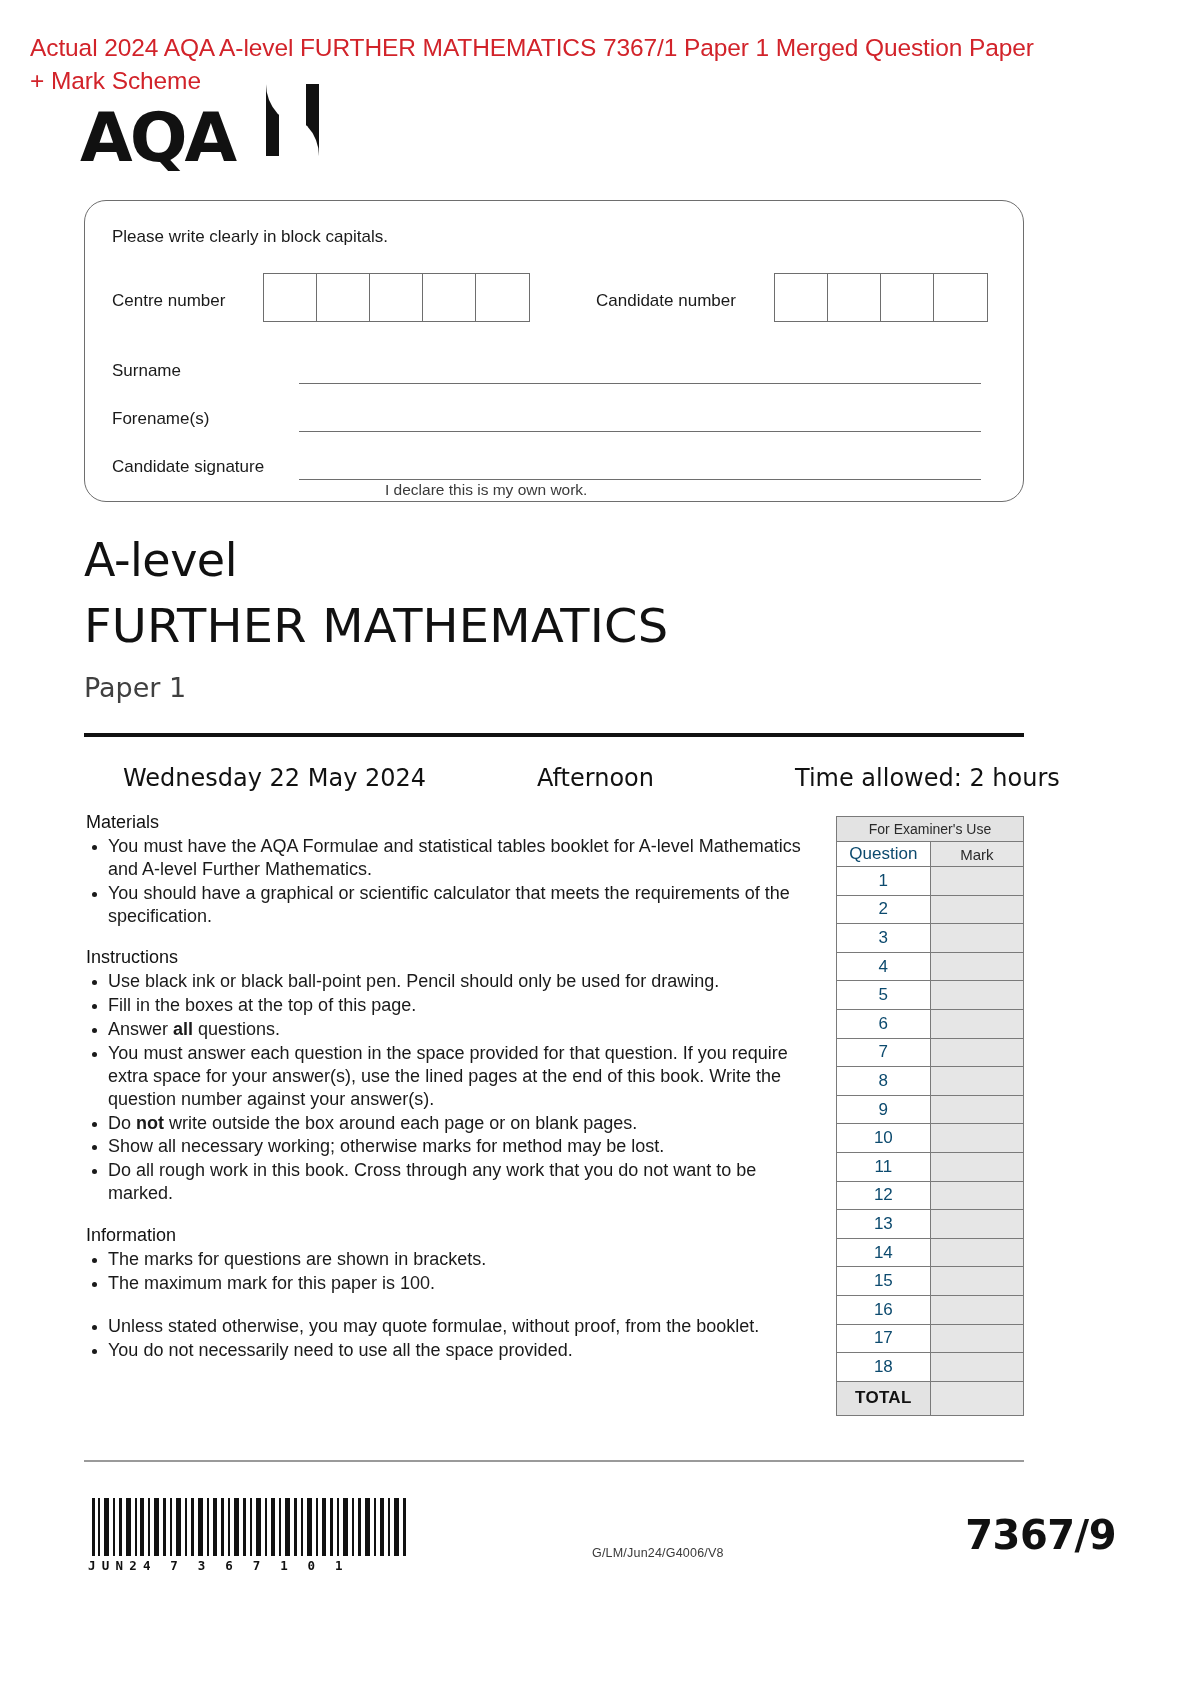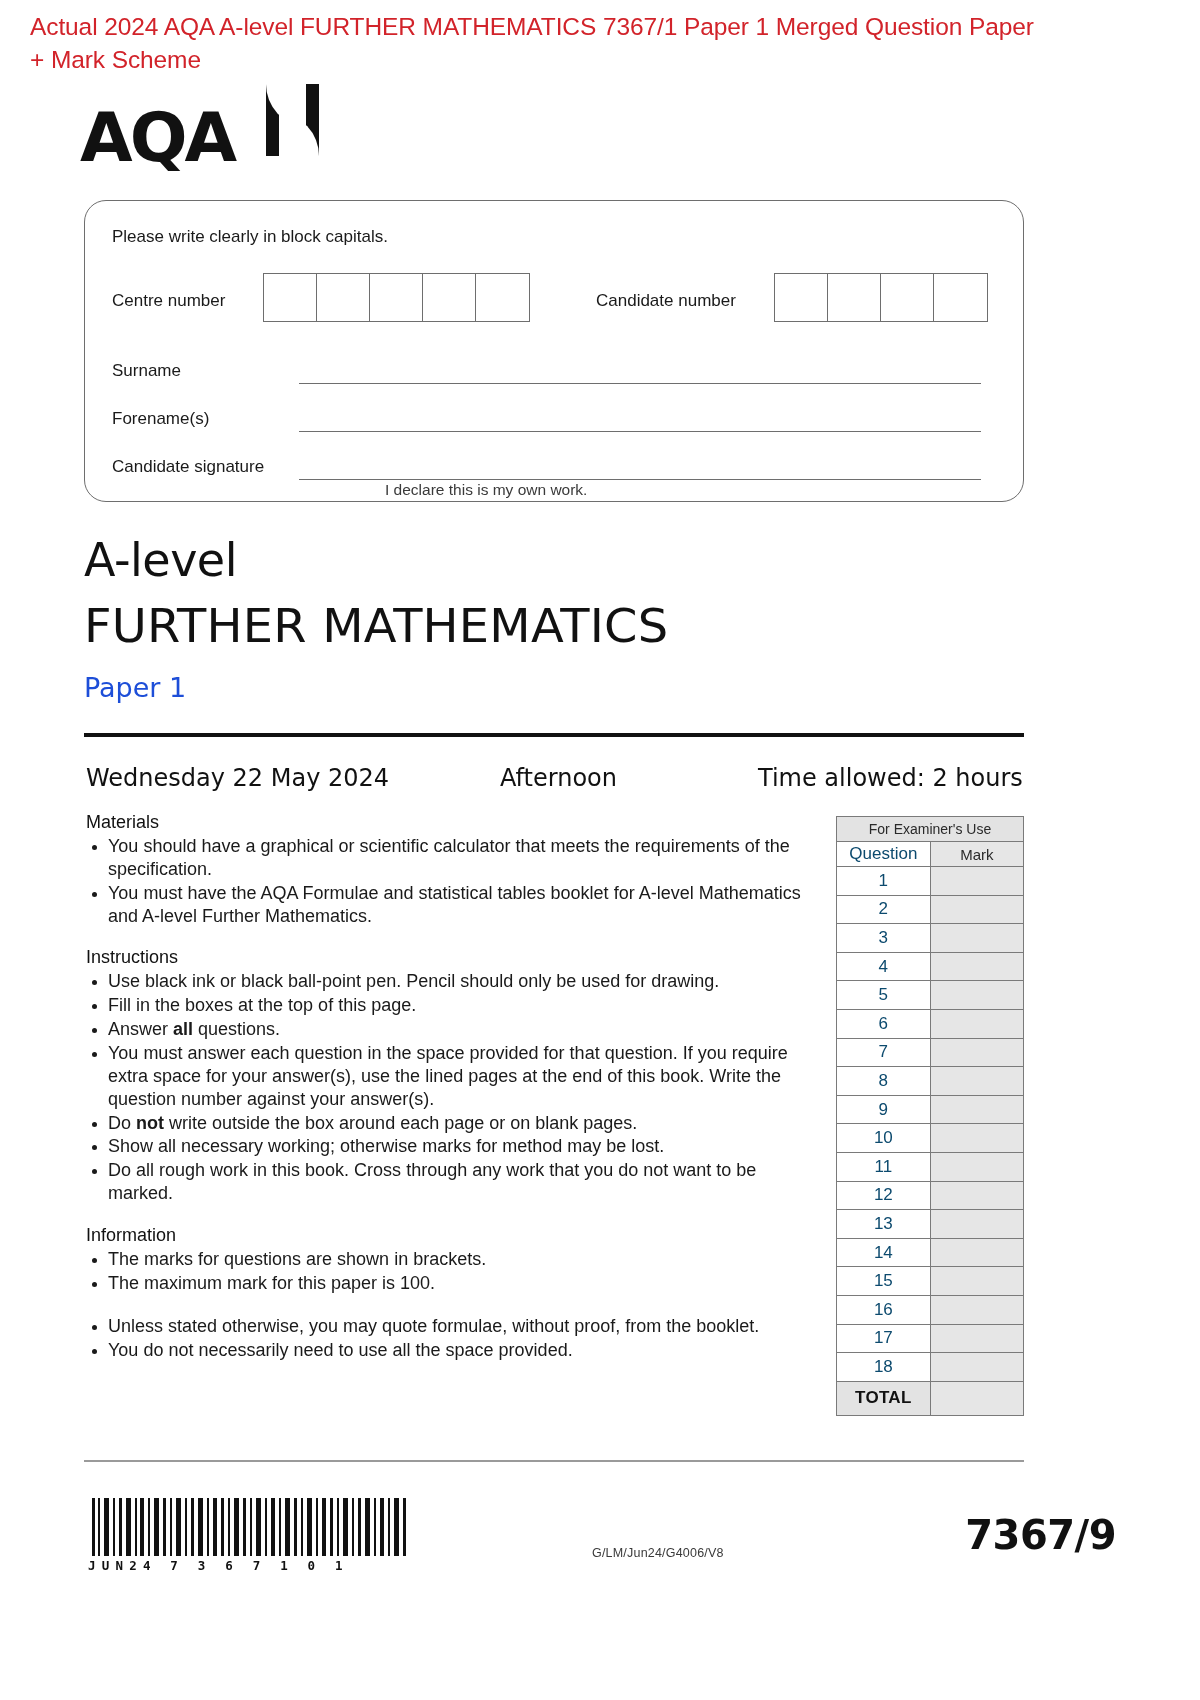--- a/index.html
+++ b/index.html
@@ -11,21 +11,21 @@
     font-family: "Liberation Sans", sans-serif;
     color: #111111;
     overflow: hidden;
     position: relative;
   }
 
   
   .overlay-title {
     position: absolute;
     left: 30px;
-    top: 11px;
+    top: 32px;
     width: 1020px;
     color: #d2232a;
     font-size: 24.5px;
     line-height: 1.33;
     font-weight: 400;
     letter-spacing: -0.1px;
   }
 
   
   .logo-wrap {
@@ -144,34 +144,34 @@
     transform: scaleX(1.02);
     transform-origin: left center;
   }
   .t-paper {
     position: absolute;
     left: 84px;
     top: 672px;
     font-family: "DejaVu Sans", sans-serif;
     font-size: 27px;
     font-weight: 400;
-    color: #1d4ed8;
+    color: #404040;
   }
 
   .rule-thick {
     position: absolute;
     left: 84px;
     top: 733px;
     width: 940px;
     height: 4px;
     background: #111111;
   }
 
   
-  .dateline { position: absolute; top: 764px; }
+  .dateline { position: absolute; top: 764px; margin-left: 37px; }
   .dl-date   { left: 86px;  font-size: 24px; font-family: "DejaVu Sans", sans-serif; }
   .dl-sess   { left: 500px; font-size: 24px; font-family: "DejaVu Sans", sans-serif; }
   .dl-time   { left: 758px; font-size: 24px; font-family: "DejaVu Sans", sans-serif; }
 
   
   .content {
     position: absolute;
     left: 86px;
     top: 812px;
     width: 740px;
@@ -356,22 +356,22 @@
 <div class="rule-thick"></div>
 
 <div class="dateline dl-date">Wednesday 22 May 2024</div>
 <div class="dateline dl-sess">Afternoon</div>
 <div class="dateline dl-time">Time allowed: 2 hours</div>
 
 <div class="content">
 
   <div class="sec-head">Materials</div>
   <ul class="bullets">
+    <li>You must have the AQA Formulae and statistical tables booklet for A-level Mathematics and A-level Further Mathematics.</li>
     <li>You should have a graphical or scientific calculator that meets the requirements of the specification.</li>
-    <li>You must have the AQA Formulae and statistical tables booklet for A-level Mathematics and A-level Further Mathematics.</li>
   </ul>
 
   <div class="sec-gap"></div>
 
   <div class="sec-head">Instructions</div>
   <ul class="bullets">
     <li>Use black ink or black ball-point pen.  Pencil should only be used for drawing.</li>
     <li>Fill in the boxes at the top of this page.</li>
     <li>Answer <b class="strong">all</b> questions.</li>
     <li>You must answer each question in the space provided for that question. If you require extra space for your answer(s), use the lined pages at the end of this book.  Write the question number against your answer(s).</li>

